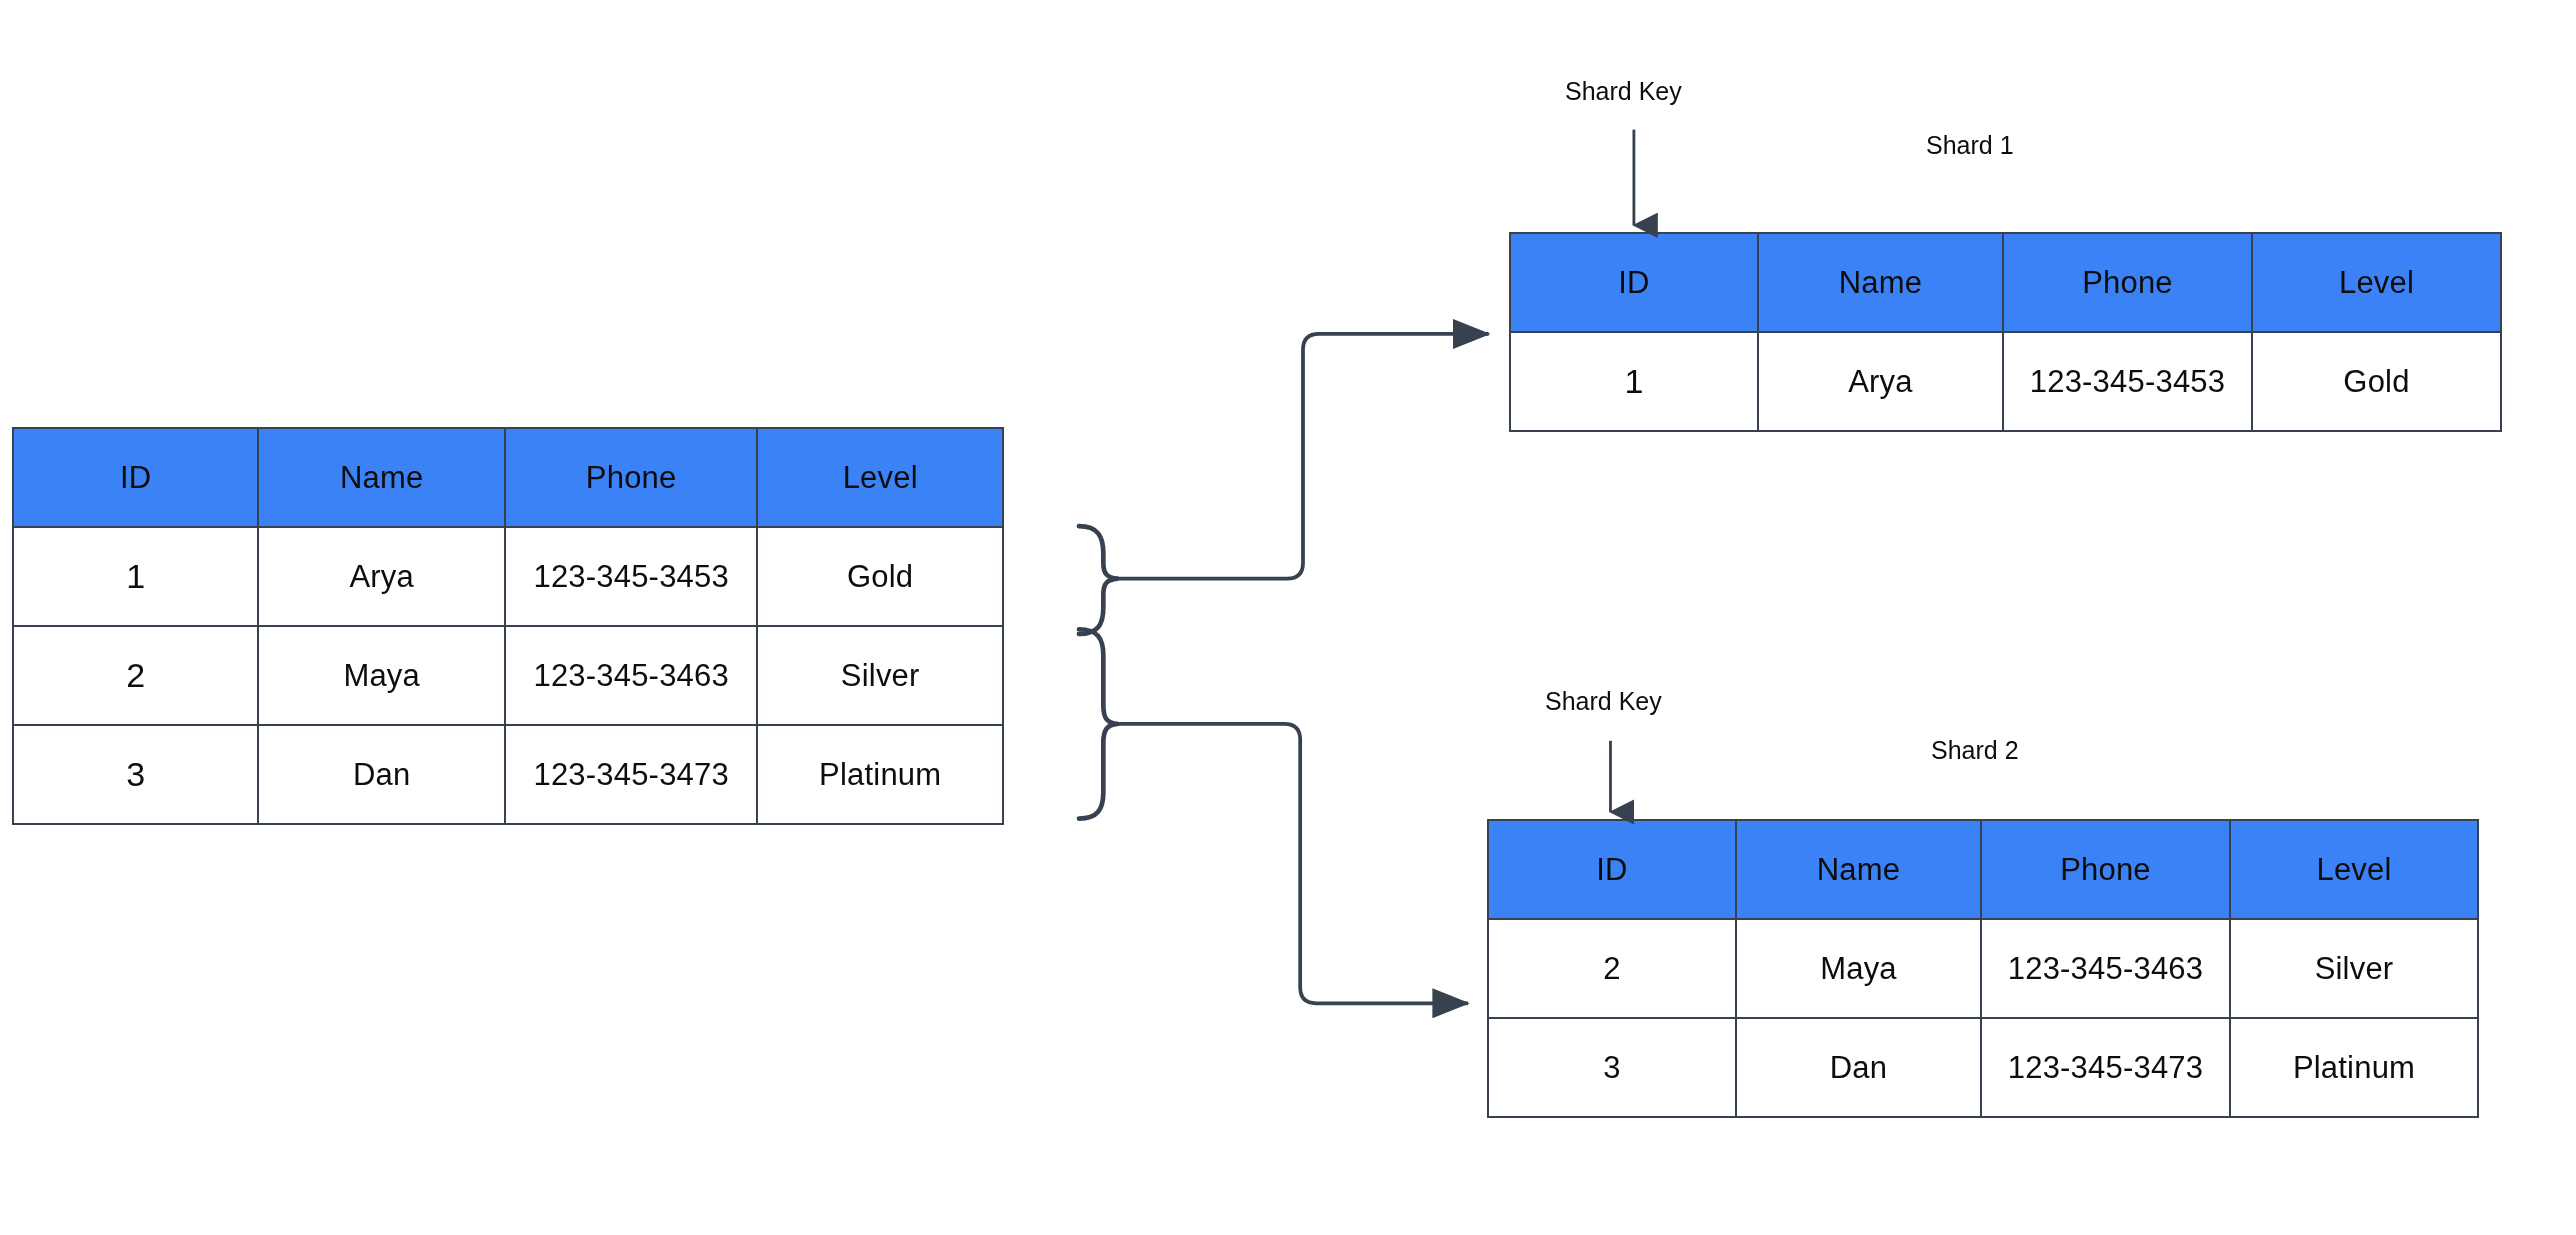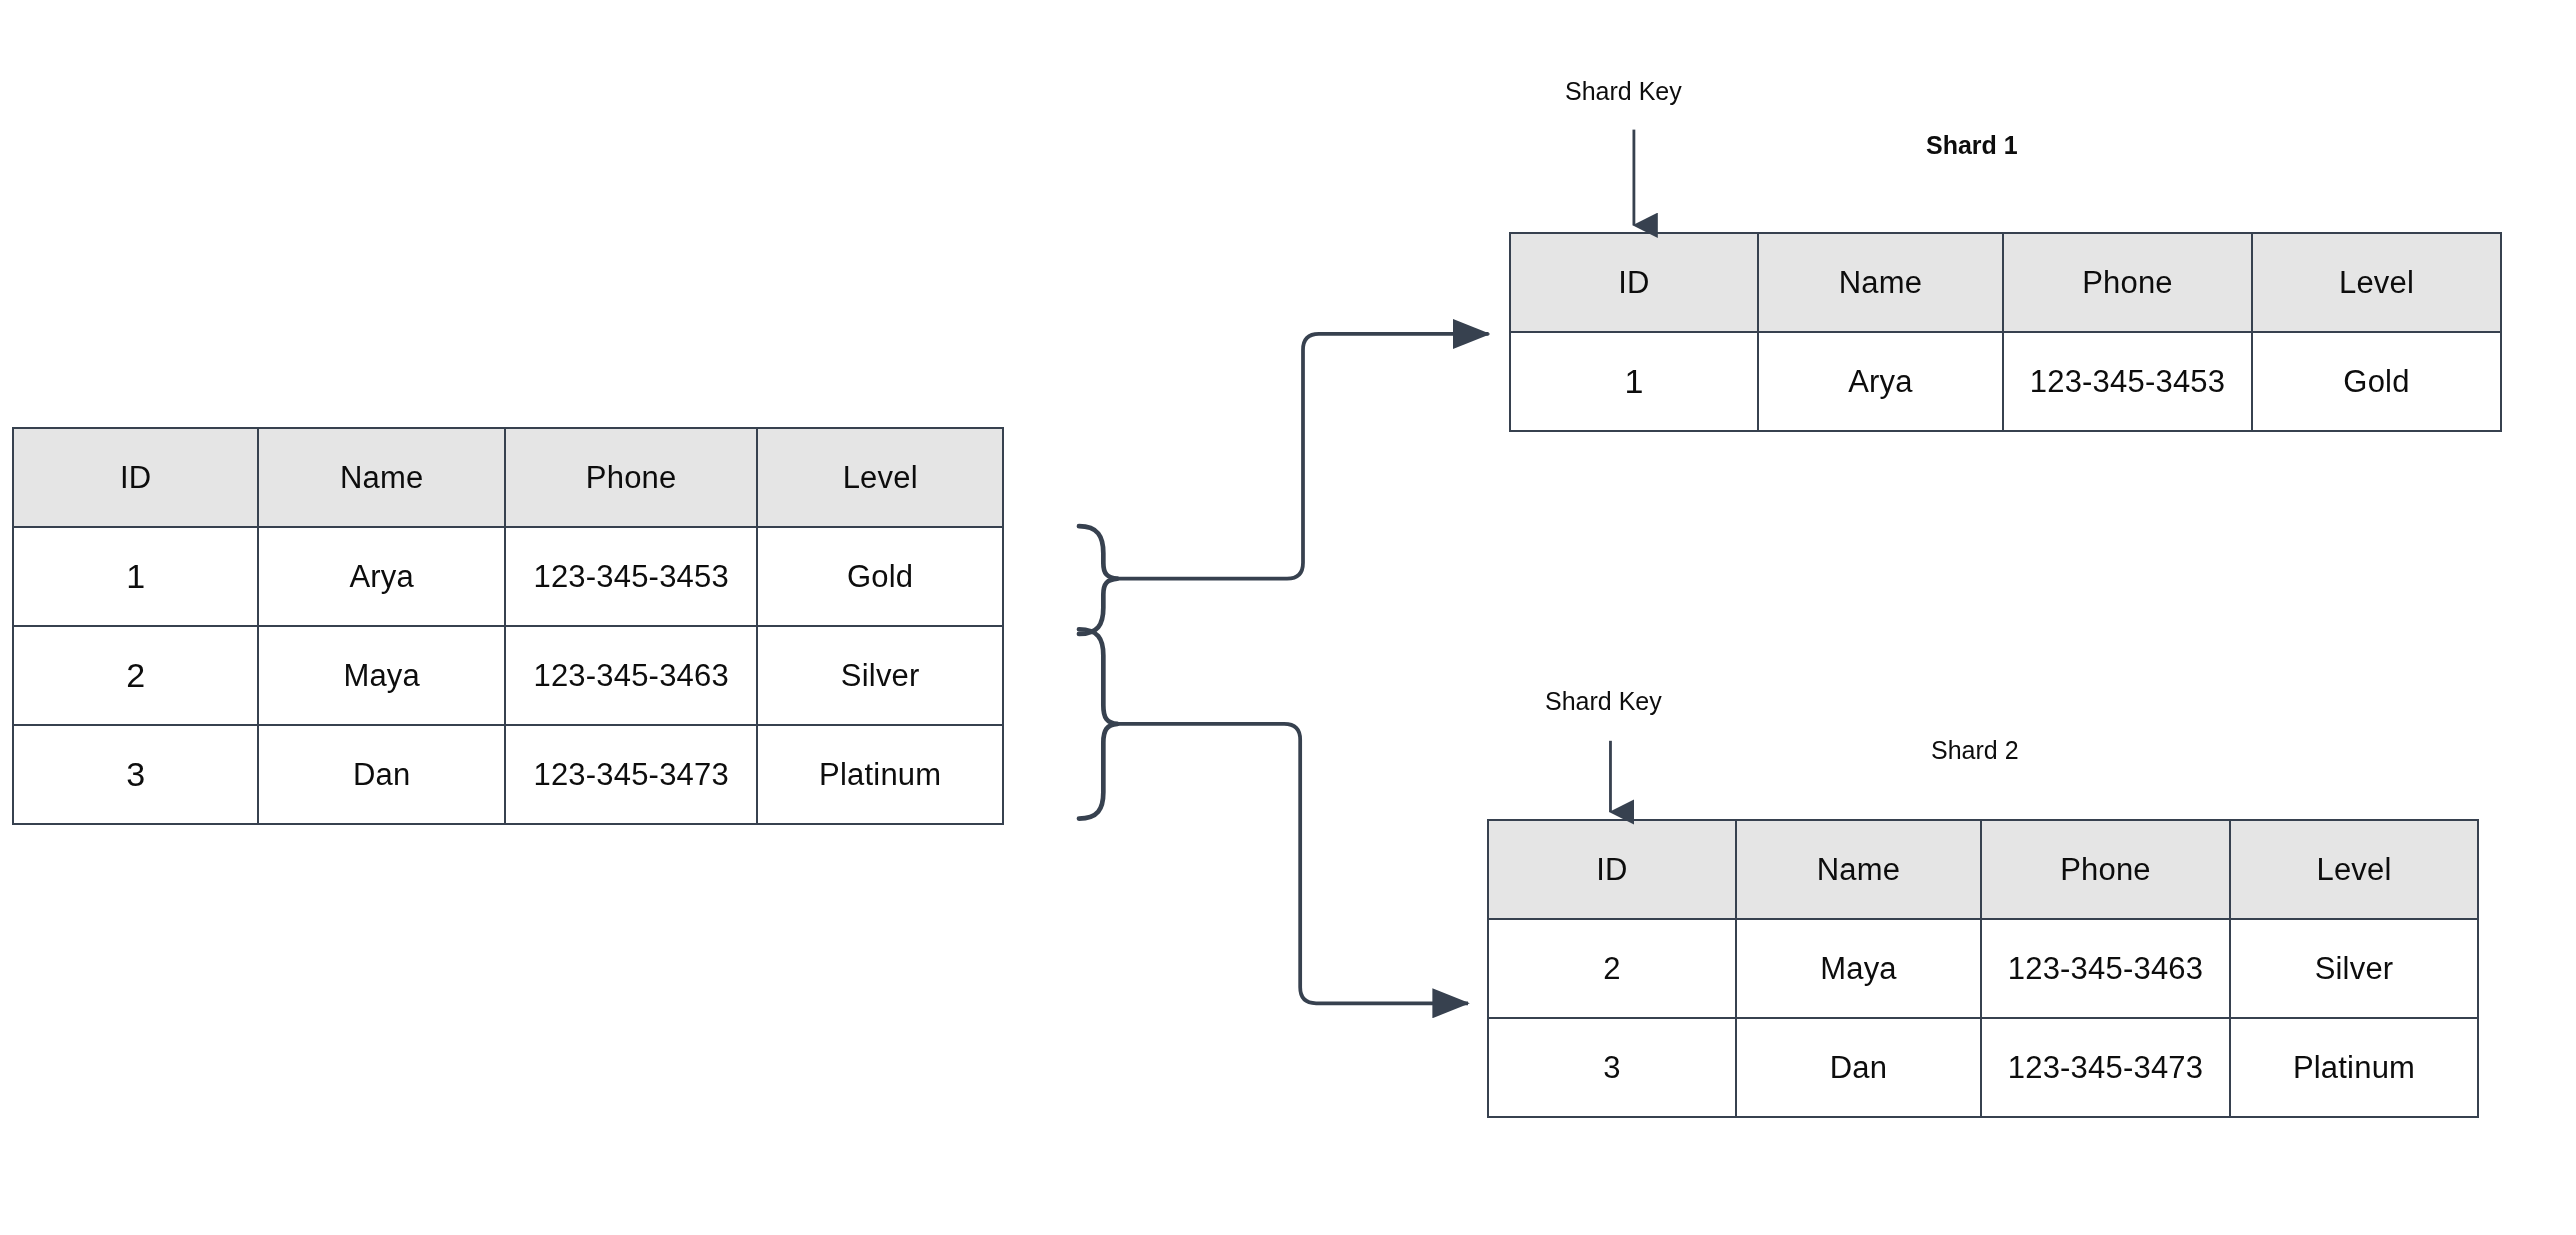--- a/index.html
+++ b/index.html
@@ -29,21 +29,21 @@
     border: 2.8px solid #37414f;
     text-align: center;
     vertical-align: middle;
     font-weight: normal;
     font-family: "Liberation Sans", sans-serif;
     color: #0d0d0d;
     letter-spacing: 0.2px;
     padding: 0;
   }
   .diag-table thead th {
-    background: #e5e5e5;
+    background: #3b82f6;
   }
   .diag-table tbody td {
     background: #ffffff;
   }
 
   
   #main-table {
     left: 12.2px;
     top: 427px;
     width: 981px;
@@ -94,21 +94,21 @@
 
   .note-label {
     position: absolute;
     font-size: 25px;
     color: #0d0d0d;
     white-space: nowrap;
     font-family: "Liberation Sans", sans-serif;
   }
   #shard-key-1-label { left: 1565px; top: 77px; }
   #shard-key-2-label { left: 1545px; top: 687px; }
-  #shard1-title      { left: 1926px; top: 131px; font-weight: bold; }
+  #shard1-title      { left: 1926px; top: 131px; }
   #shard2-title      { left: 1931px; top: 736px; }
 
   #connector-layer {
     position: absolute;
     left: 0;
     top: 0;
     width: 2576px;
     height: 1236px;
     pointer-events: none;
   }

